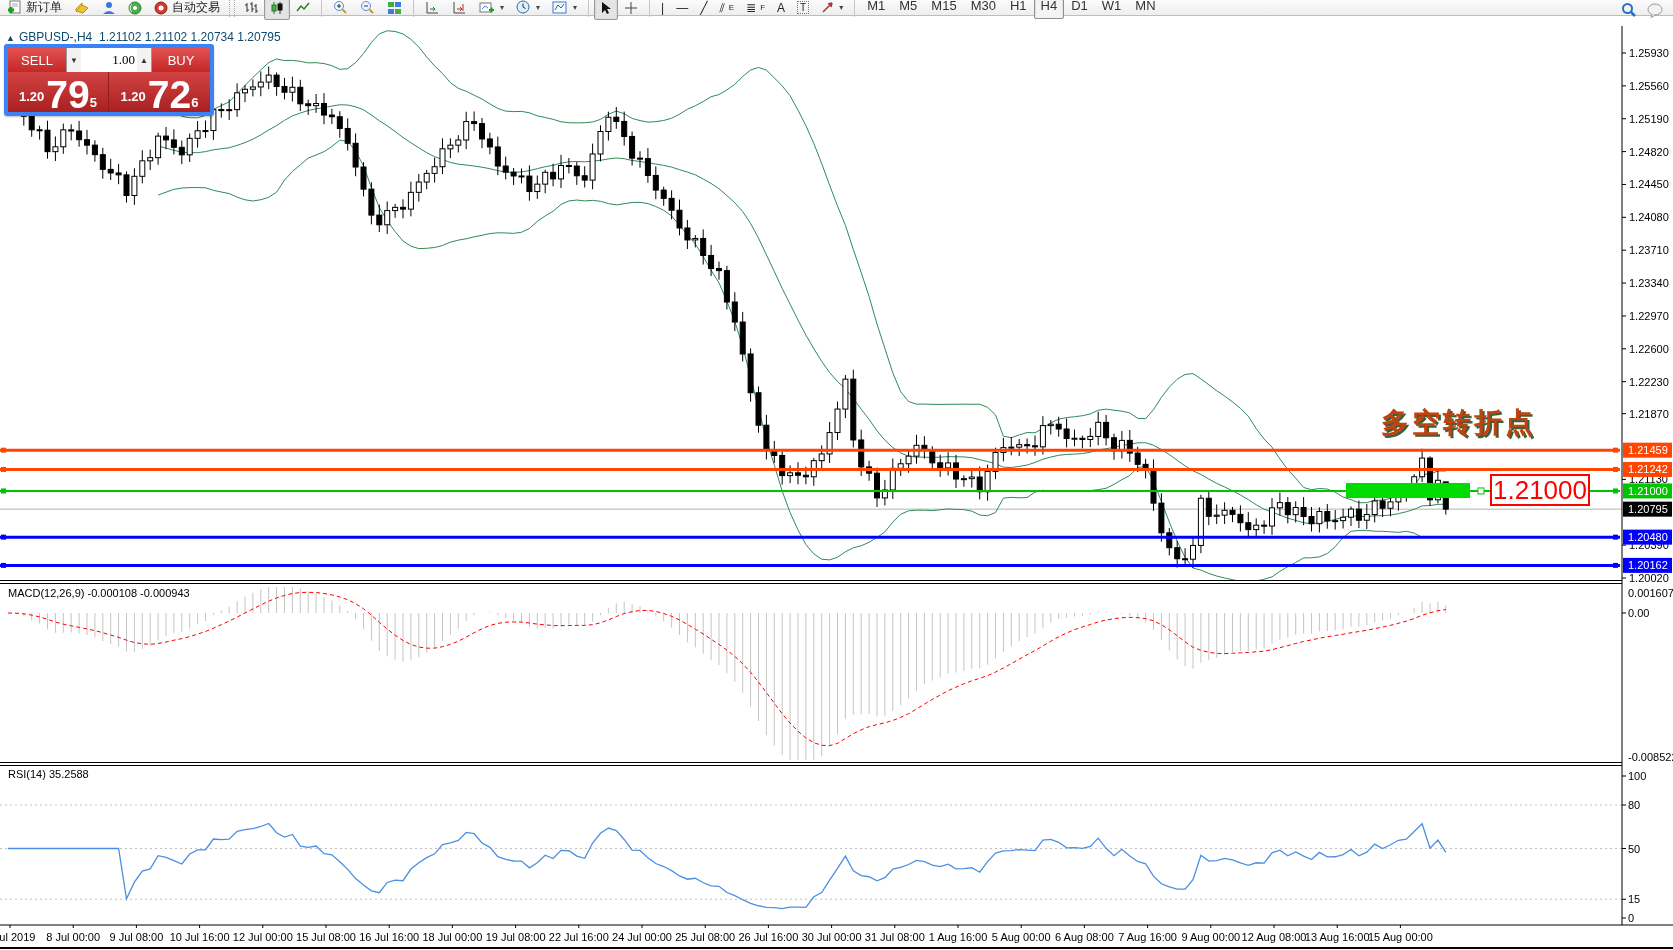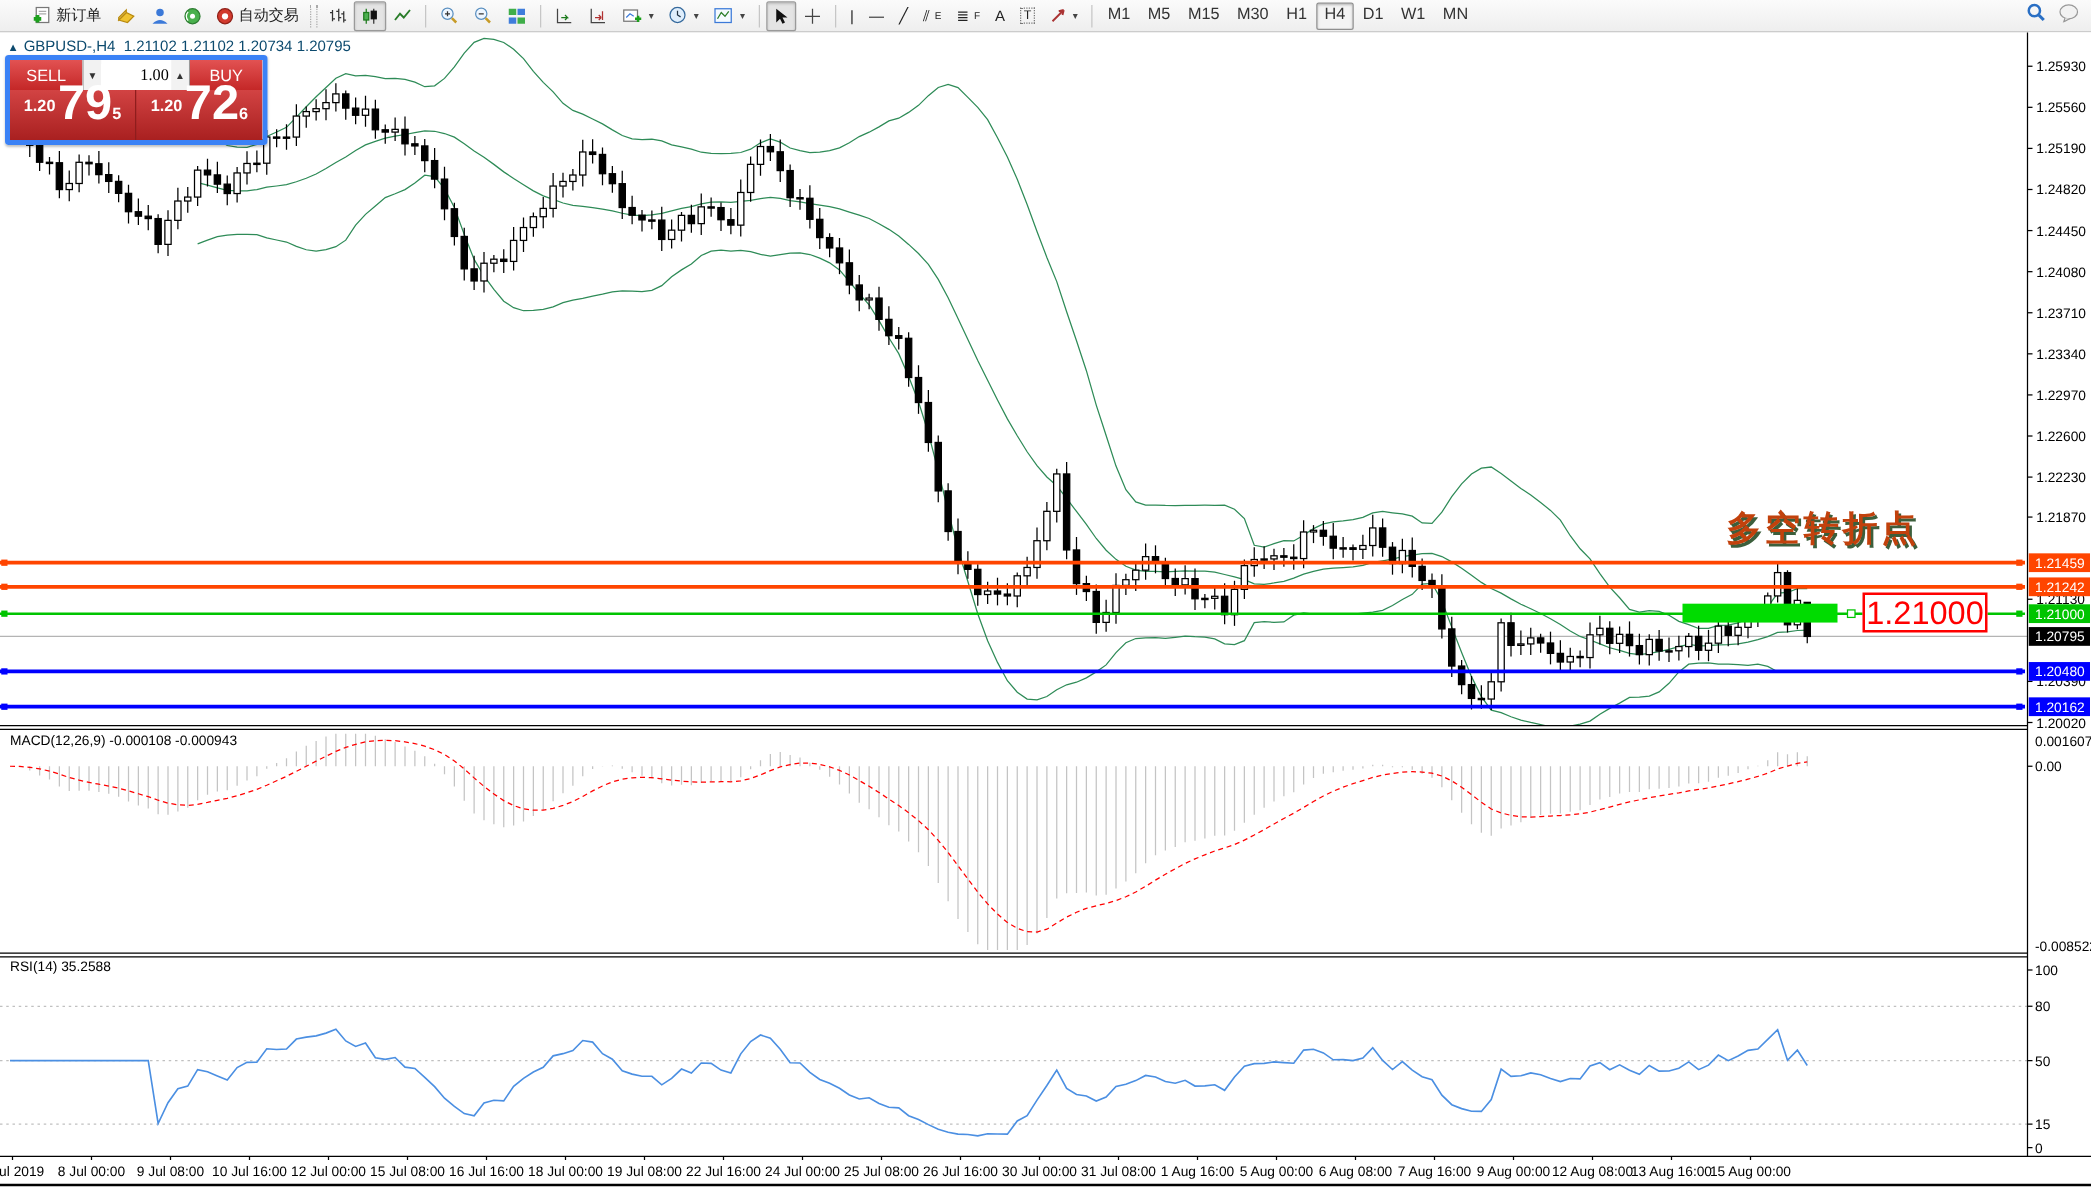--- a/index.html
+++ b/index.html
@@ -1,20 +1,20 @@
 <!DOCTYPE html>
 <html><head>
 <meta charset="utf-8">
 <style>
   html,body{margin:0;padding:0;background:#fff;width:1673px;height:950px;overflow:hidden;
     font-family:"Liberation Sans","DejaVu Sans",sans-serif;-webkit-font-smoothing:none;}
   #app{position:relative;width:1673px;height:950px;background:#fff;}
   
-  .toolbar{position:absolute;left:0;top:0;width:1673px;height:26px;background:linear-gradient(#fbfbfb,#eeeeee);
-    border-bottom:1px solid #bdbdbd;display:flex;align-items:center;padding:0 20px;box-sizing:border-box;font-size:12px;color:#222;}
+  .toolbar{position:absolute;left:0;top:0;width:1673px;height:16px;background:linear-gradient(#fbfbfb,#eeeeee);
+    border-bottom:1px solid #bdbdbd;display:flex;align-items:center;padding:0 1px;box-sizing:border-box;font-size:12px;color:#222;}
   .tb-btn{height:22px;display:flex;align-items:center;gap:4px;padding:0 5px;border:1px solid transparent;border-radius:2px;cursor:default;flex:0 0 auto;}
   .tb-btn.pressed{background:#e4e4e4;border-color:#9a9a9a;box-shadow:inset 0 1px 2px rgba(0,0,0,.2);}
   .tb-sep{width:1px;height:18px;background:#c6c6c6;margin:0 5px;flex:0 0 auto;}
   .grip{width:4px;height:18px;border-left:1px dotted #aaa;border-right:1px dotted #aaa;margin:0 3px;flex:0 0 auto;}
   .caret{font-size:8px;color:#444;margin-left:1px;}
   .tf-btn{height:20px;padding:0 6px;border:1px solid transparent;border-radius:2px;font-size:13px;color:#333;flex:0 0 auto;}
   .tf-btn.pressed{background:#f4f4f4;border-color:#8f8f8f;box-shadow:inset 0 1px 2px rgba(0,0,0,.25);}
   .tb-right{position:absolute;right:8px;top:2px;display:flex;gap:10px;align-items:center;}
   .ic{display:inline-block;line-height:0;}
   
@@ -29,21 +29,21 @@
   
   .tp{position:absolute;left:4px;top:44px;width:202px;z-index:7;border:4px solid #3b82f6;border-radius:3px;overflow:hidden;
     box-shadow:0 1px 2px rgba(0,0,0,.25);}
   .tp-top{display:flex;height:24px;background:#f0f0f0;}
   .tp-sell,.tp-buy{width:58px;background:linear-gradient(#e25252,#c42727);color:#fff;font-size:13px;display:flex;
     align-items:center;justify-content:center;cursor:pointer;}
   .tp-vol{flex:1;display:flex;align-items:center;background:#fff;border-left:1px solid #999;border-right:1px solid #999;}
   .tp-vol input{flex:1;border:0;outline:0;font-size:13px;text-align:right;width:40px;padding-right:2px;font-family:Liberation Serif, serif;}
   .spin{width:14px;height:100%;display:flex;align-items:center;justify-content:center;font-size:8px;color:#333;background:#f2f2f2;cursor:pointer;}
   .tp-bottom{display:flex;height:40px;background:linear-gradient(#d24343,#a92020);color:#fff;}
-  .tp-cell{width:50%;display:flex;align-items:flex-end;justify-content:center;padding-bottom:14px;box-sizing:border-box;}
+  .tp-cell{width:50%;display:flex;align-items:flex-end;justify-content:center;padding-bottom:2px;box-sizing:border-box;}
   .tp-cell.left{border-right:1px solid #8f1d1d;}
   .p-small{font-size:13px;font-weight:bold;margin-right:2px;line-height:26px;}
   .p-big{font-size:39px;font-weight:bold;line-height:30px;}
   .p-sup{font-size:13px;font-weight:bold;vertical-align:top;line-height:14px;}
 </style>
 </head>
 <body>
 
 <div id="app">
 

